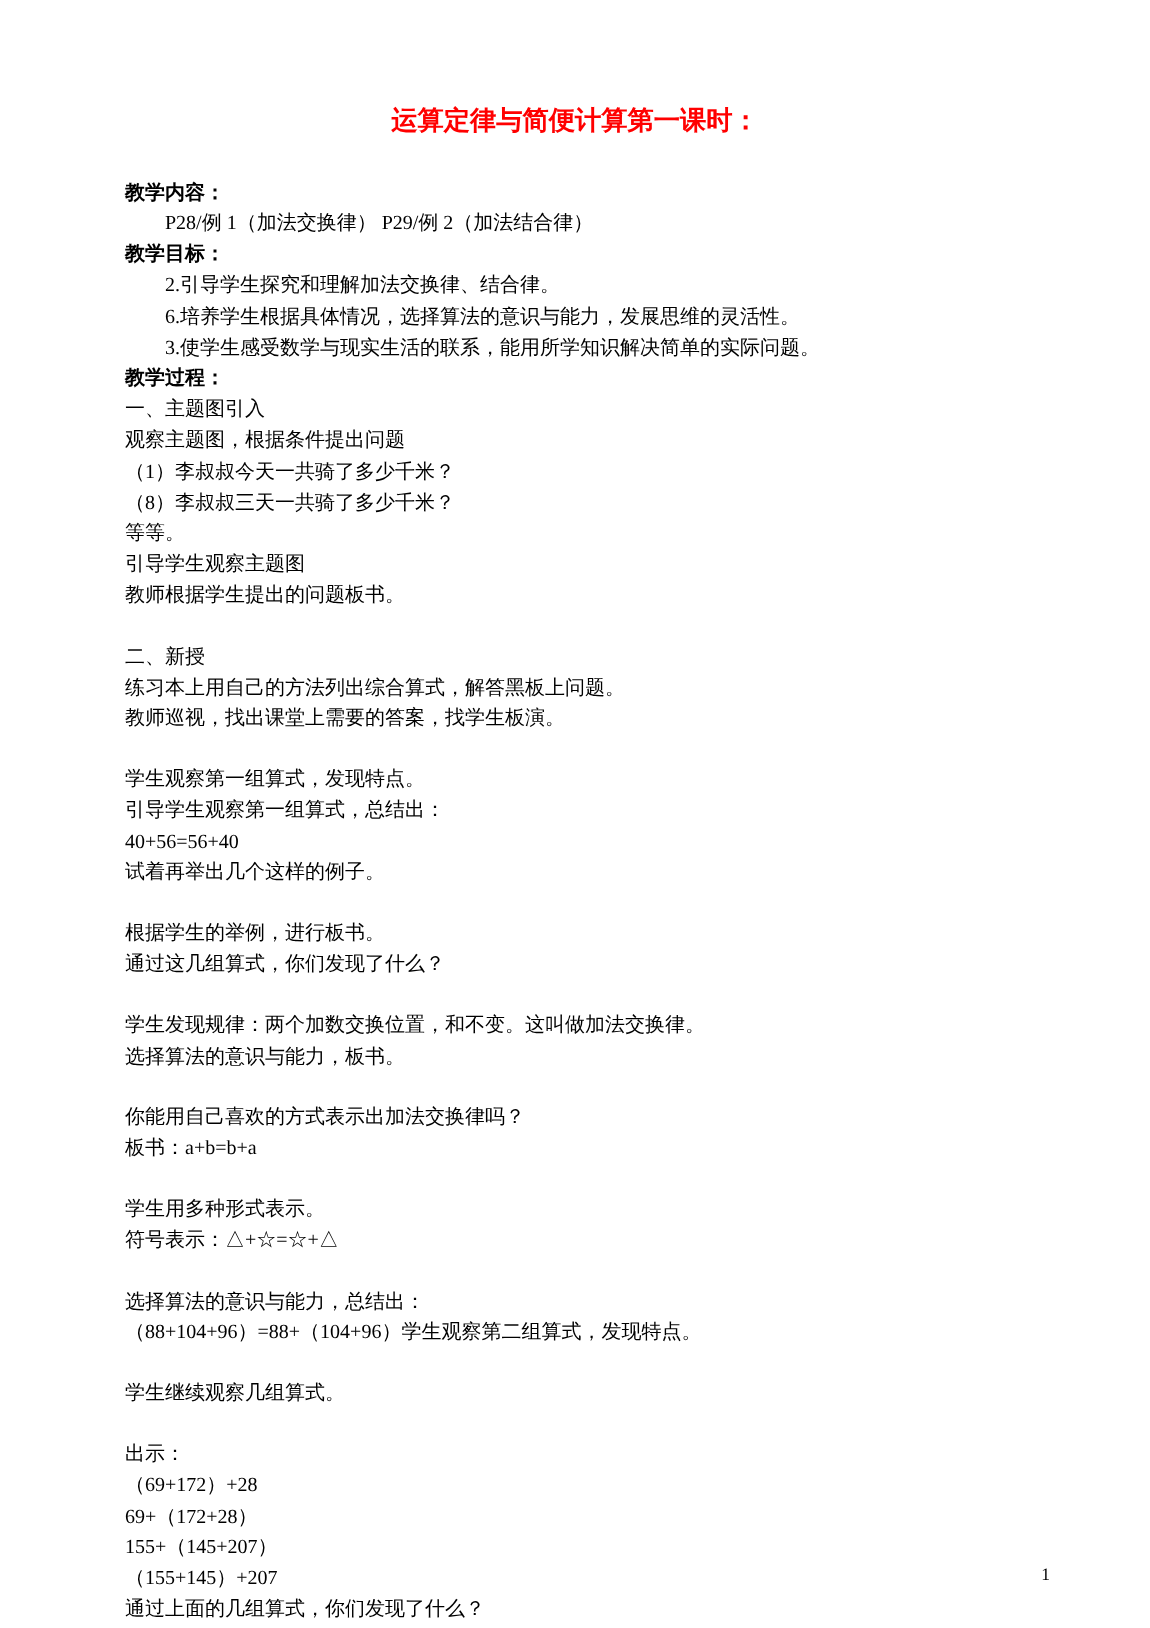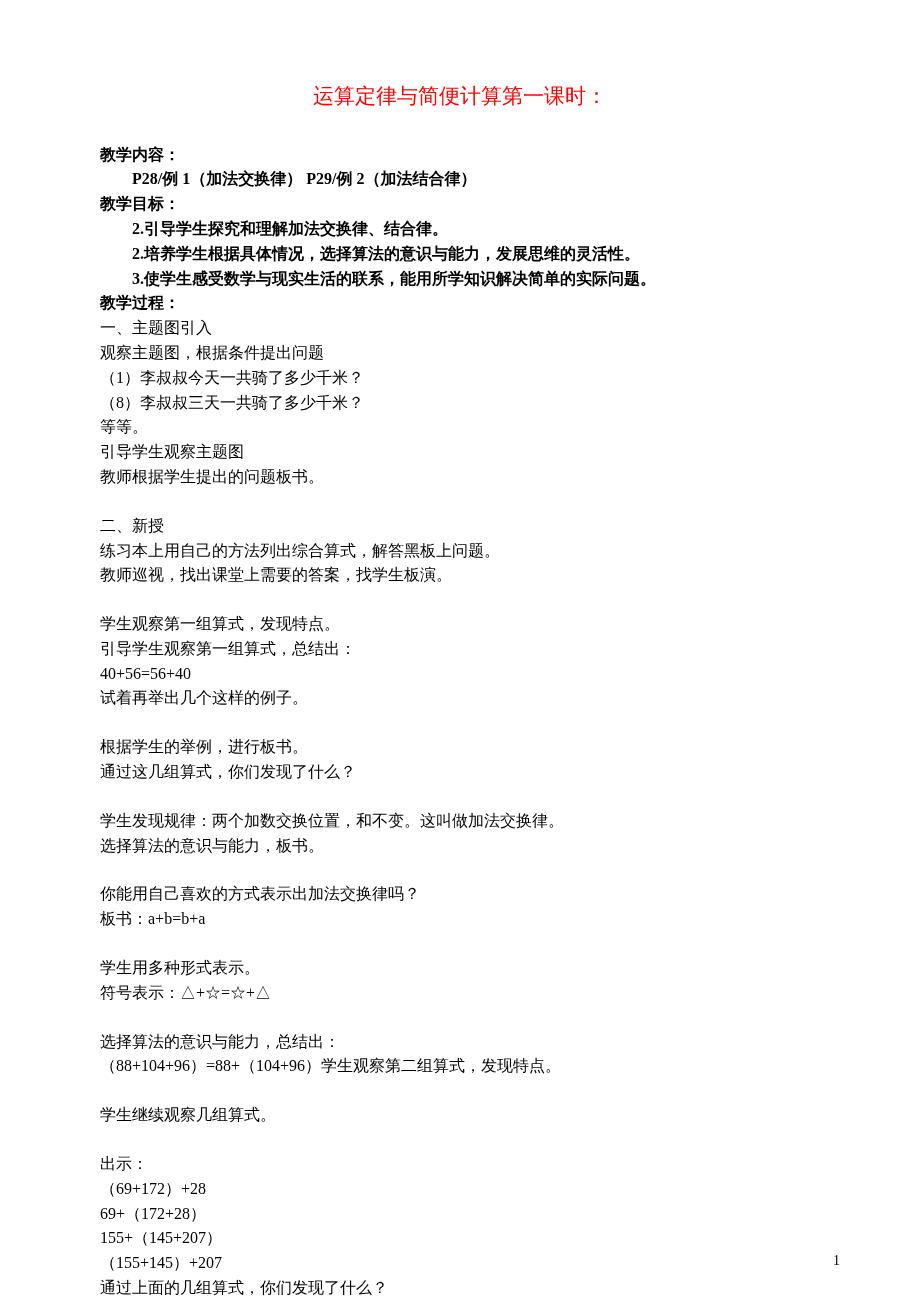--- a/index.html
+++ b/index.html
@@ -9,30 +9,29 @@
     color: #000;
     width: 920px;
     margin: 0;
     padding: 80px 100px 40px 100px;
     box-sizing: border-box;
     background: #fff;
   }
   .title {
     text-align: center;
     color: #ff0000;
-    font-weight: normal;
+    font-weight: bold;
     font-size: 21px;
     margin-bottom: 30px;
   }
   .bold {
     font-weight: bold;
   }
   .indent {
     text-indent: 2em;
-    font-weight: bold;
   }
   p {
     margin: 0;
   }
   .spacer {
     height: 24px;
   }
   .page-num {
     position: fixed;
     bottom: 30px;
@@ -43,21 +42,21 @@
 </head>
 <body>
 
 <div class="title">运算定律与简便计算第一课时：</div>
 
 <p class="bold">教学内容：</p>
 <p class="indent">P28/例 1（加法交换律）  P29/例 2（加法结合律）</p>
 
 <p class="bold">教学目标：</p>
 <p class="indent">2.引导学生探究和理解加法交换律、结合律。</p>
-<p class="indent">2.培养学生根据具体情况，选择算法的意识与能力，发展思维的灵活性。</p>
+<p class="indent">6.培养学生根据具体情况，选择算法的意识与能力，发展思维的灵活性。</p>
 <p class="indent">3.使学生感受数学与现实生活的联系，能用所学知识解决简单的实际问题。</p>
 
 <p class="bold">教学过程：</p>
 <p>一、主题图引入</p>
 <p>观察主题图，根据条件提出问题</p>
 <p>（1）李叔叔今天一共骑了多少千米？</p>
 <p>（8）李叔叔三天一共骑了多少千米？</p>
 <p>等等。</p>
 <p>引导学生观察主题图</p>
 <p>教师根据学生提出的问题板书。</p>

